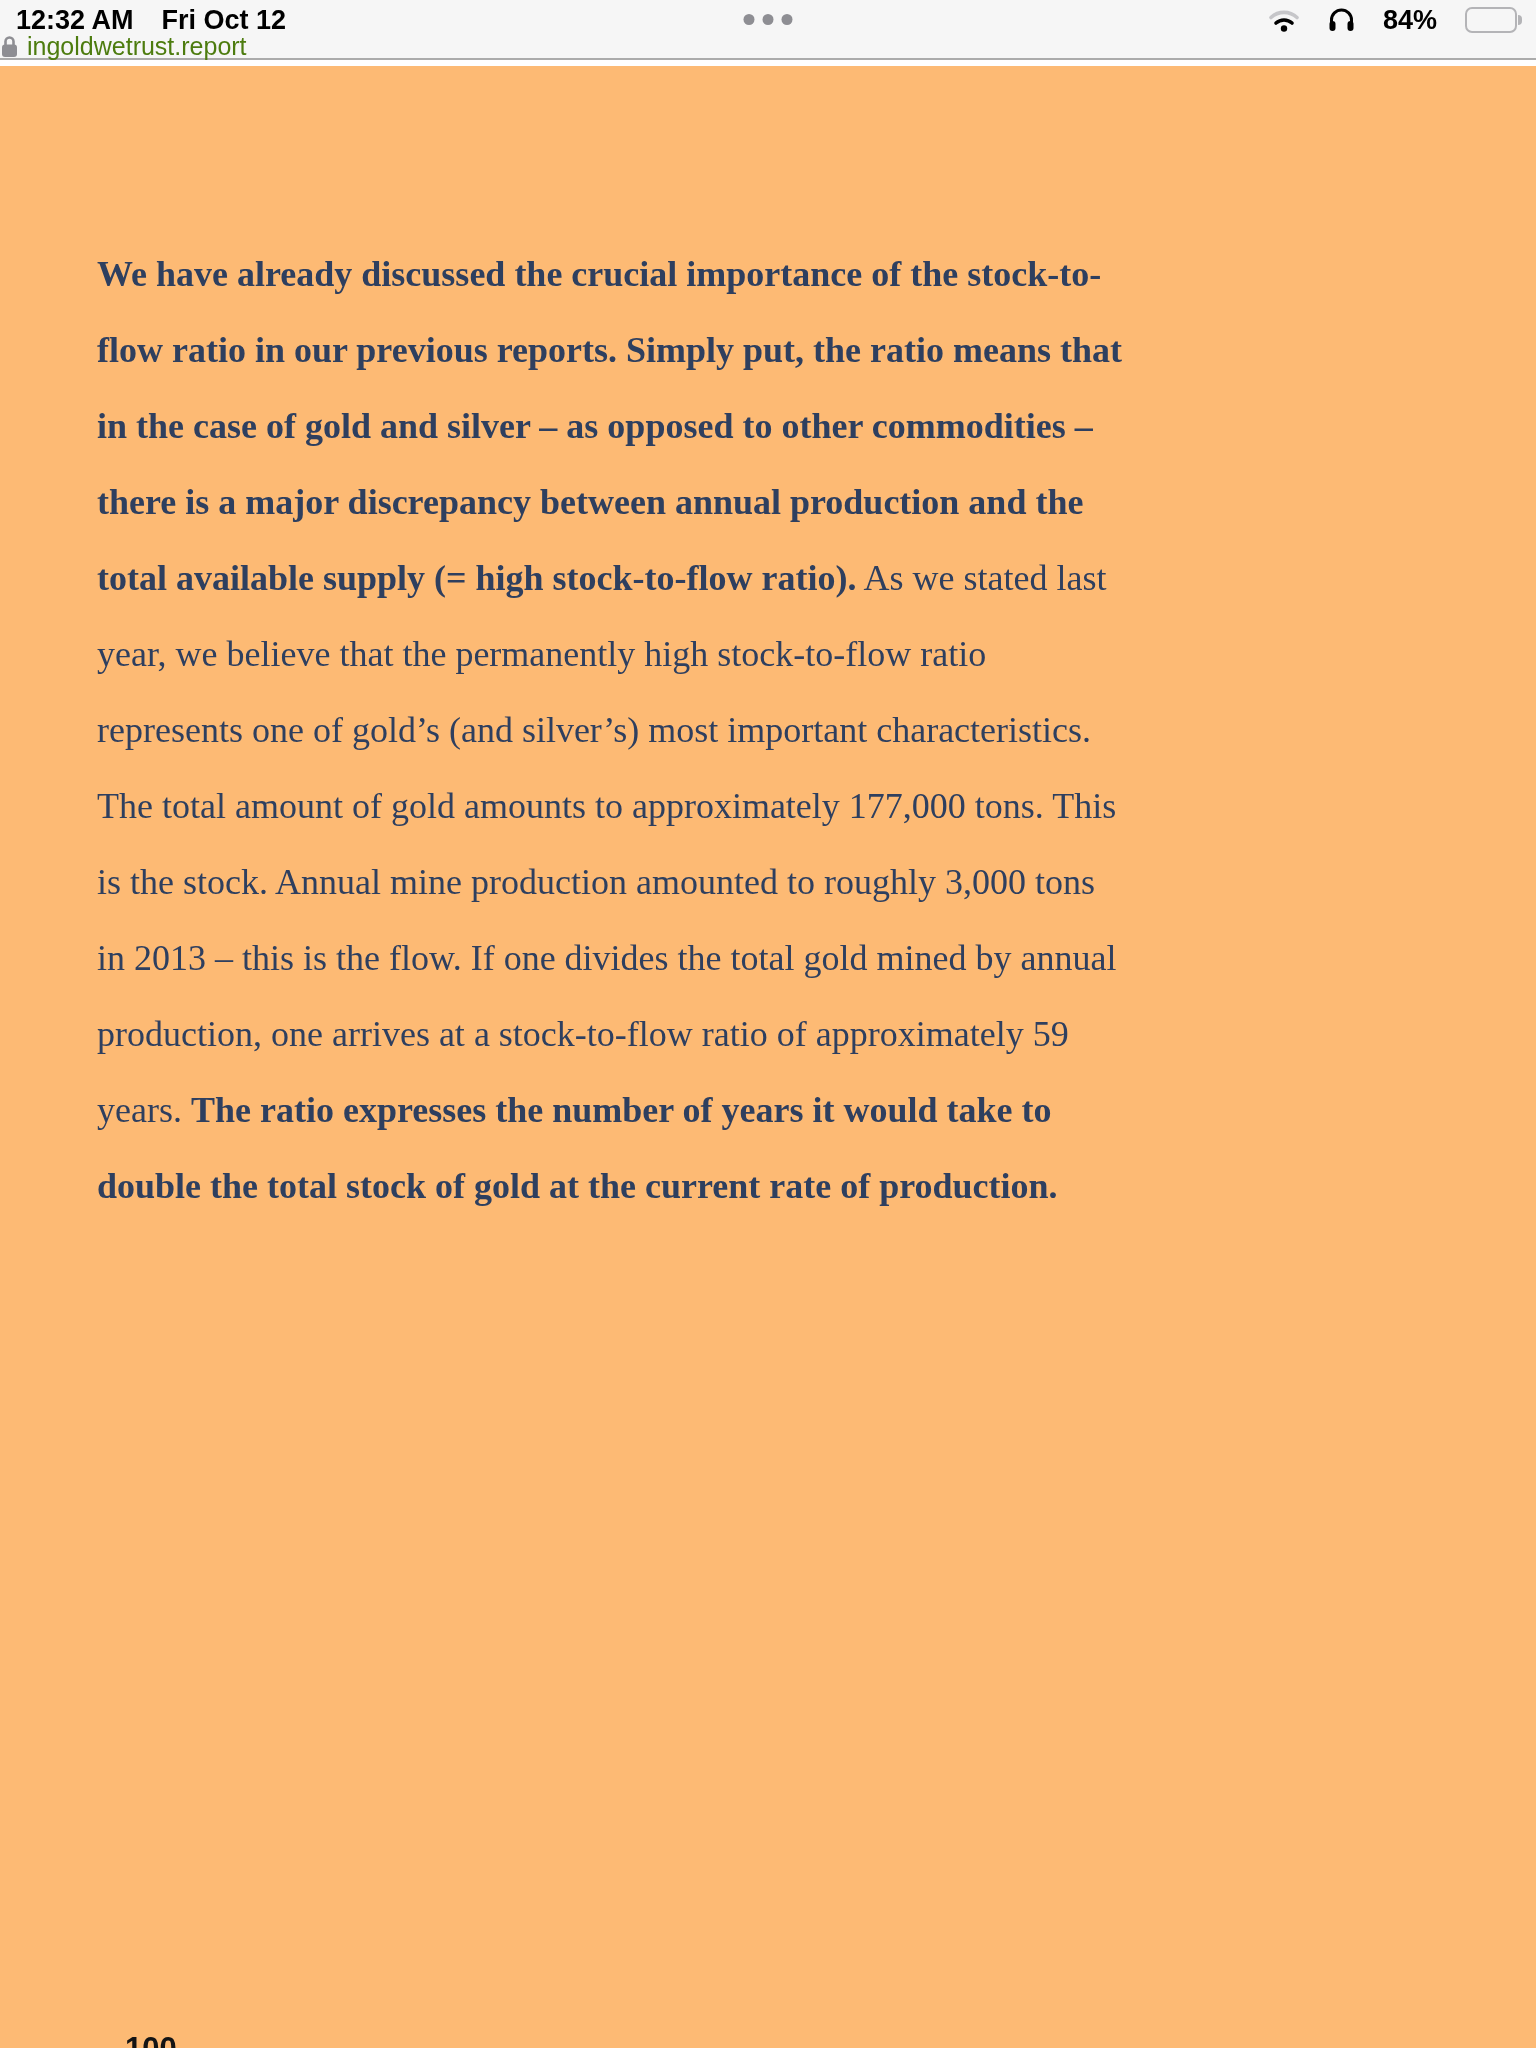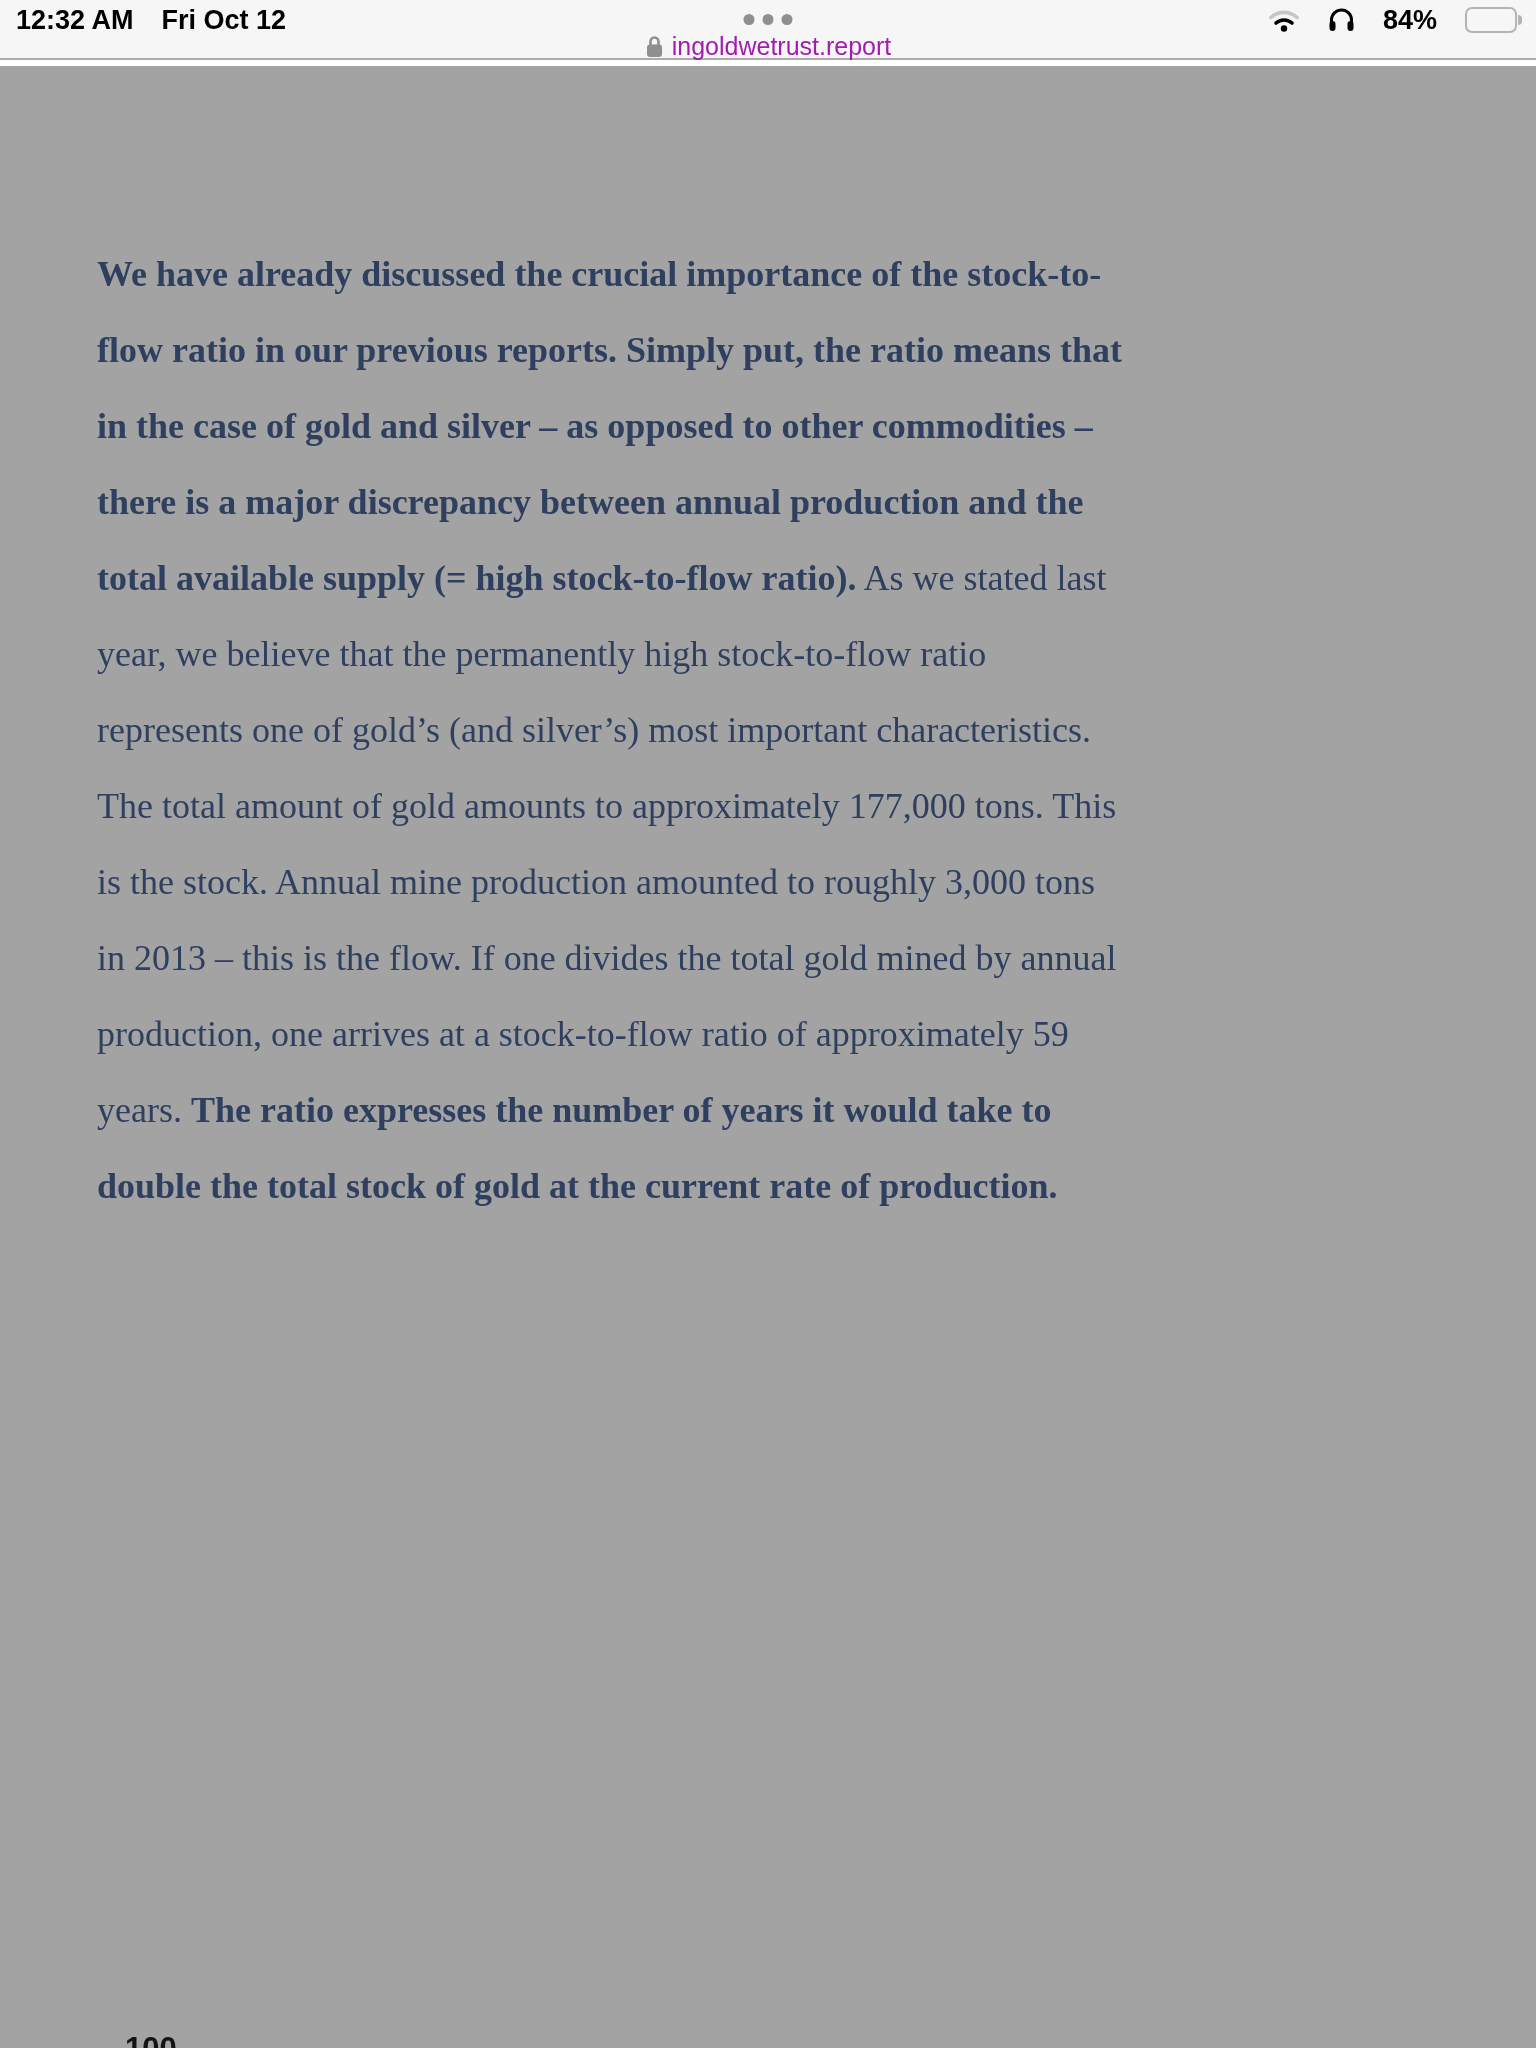--- a/index.html
+++ b/index.html
@@ -55,28 +55,28 @@
   }
   .battery-nub {
     width: 4px; height: 10px;
     background: #b4b4b7;
     border-radius: 0 4px 4px 0;
     margin-left: 1px;
   }
   .url-row {
     position: absolute; top: 31px; left: 0; right: 0;
     height: 30px;
-    display: flex; align-items: center; justify-content: center; gap: 8px;
-    font-size: 25px; color: #a21caf;
+    display: flex; align-items: center; gap: 8px;
+    font-size: 25px; color: #4d7c0f;
   }
   
   .page {
     position: absolute; top: 66px; left: 0;
     width: 1536px; height: 1982px;
-    background: #a3a3a3;
+    background: #fdba74;
   }
   .para {
     position: absolute; left: 97px; width: 1032px;
     font-family: "Liberation Serif", serif;
     font-size: 36px; line-height: 76px;
     color: #2e3f5f;
     text-align: left;
   }
   .para strong { font-weight: bold; }
   .para-1 { top: 170px; }

